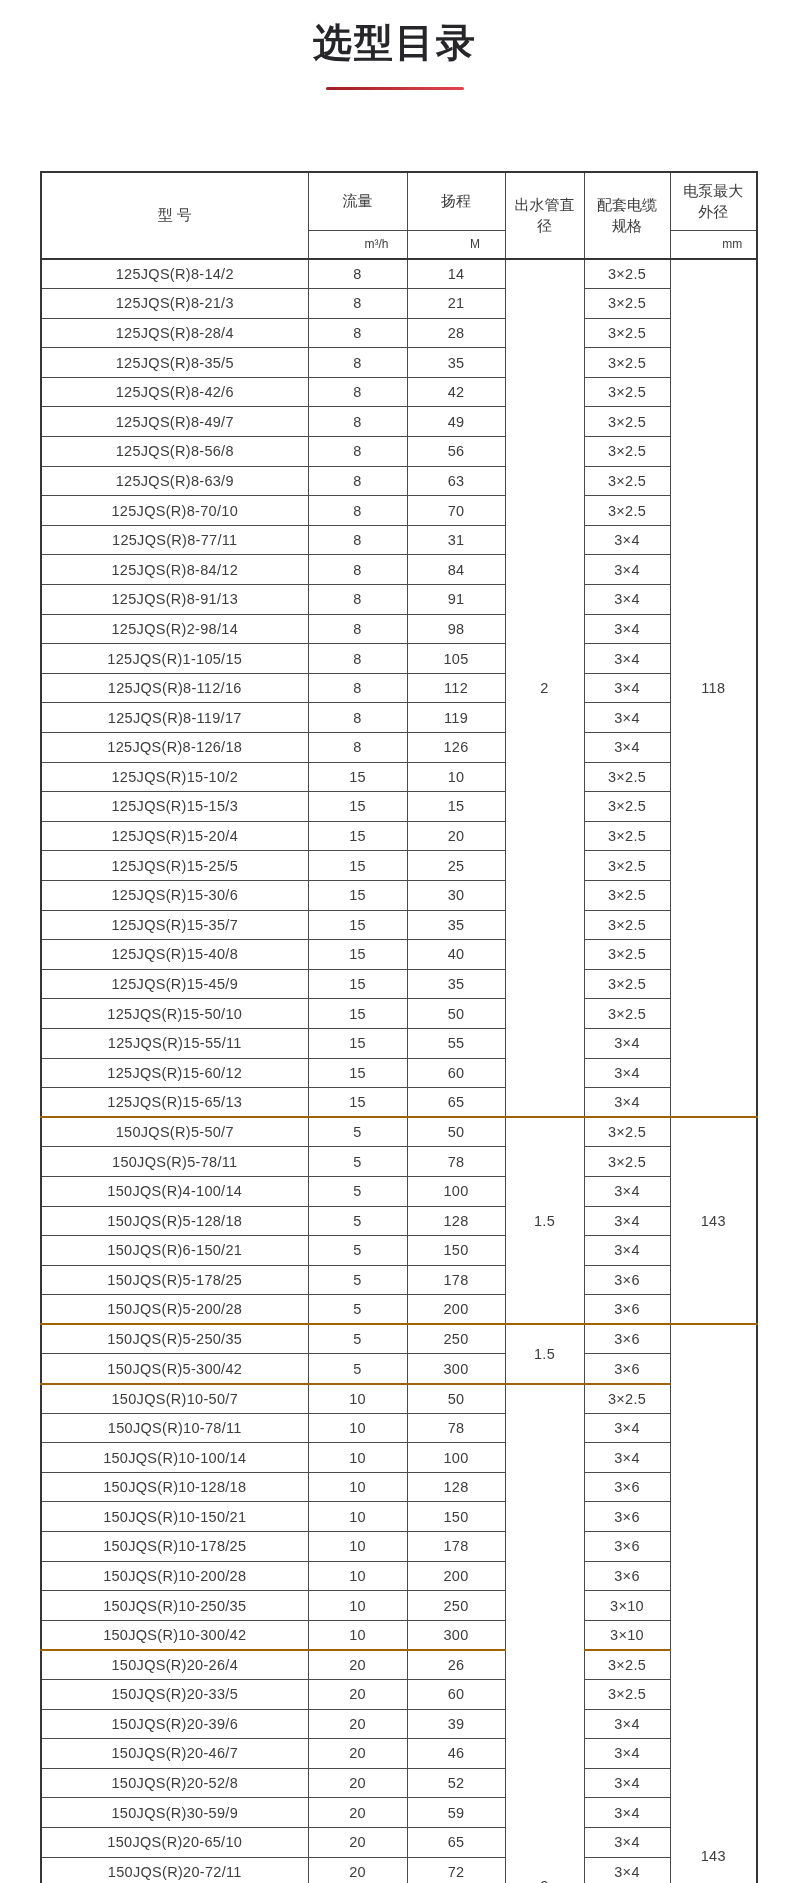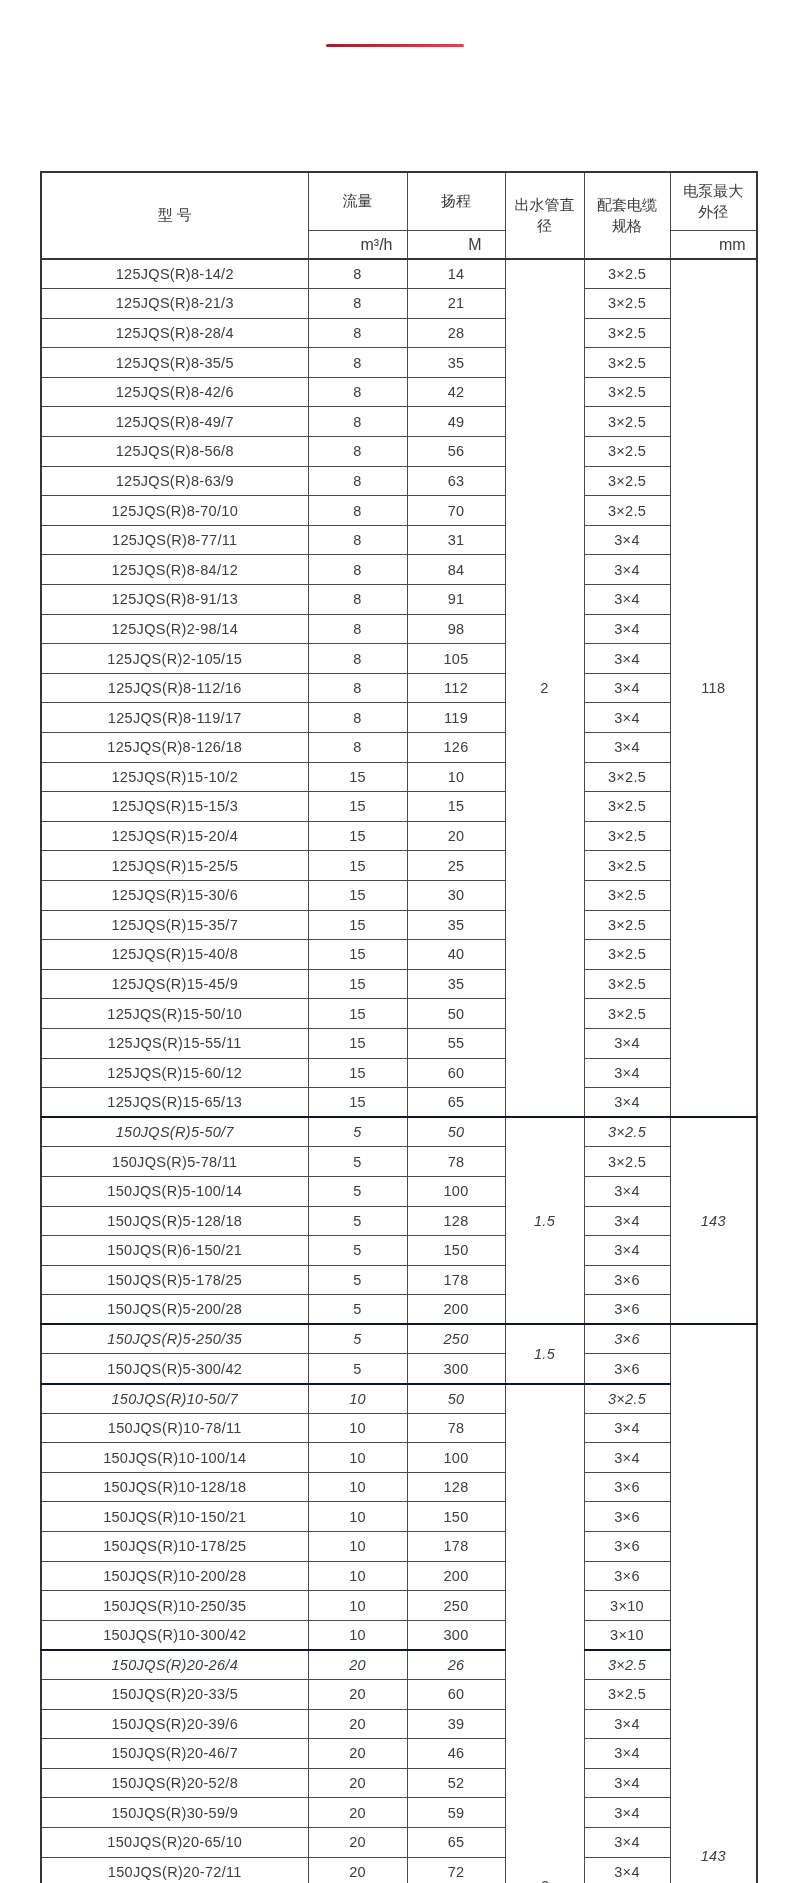--- a/index.html
+++ b/index.html
@@ -38,38 +38,39 @@
     text-align:center;
     vertical-align:middle;
     padding:0 2px;
     font-weight:400;
     overflow:visible;
   }
   
   table.catalog { border:2px solid #353535; }
   thead th { font-size:15px; white-space:pre-line; line-height:1.35; }
   thead tr.h1 th { height:57px; }
-  thead tr.h2 th { height:27px; font-size:16px;padding-left:40px; }
+  thead tr.h2 th { height:27px; font-size:12px;padding-left:40px; }
   thead tr.h2 th, thead th[rowspan] { border-bottom:2px solid #353535; }
   tbody tr { height:29.6px; }
   tbody td { font-size:14.5px; letter-spacing:0.3px; }
-  tbody tr.block-start td { border-top:2px solid #0f172a;font-style:italic; }
+  tbody tr.block-start td { border-top:2px solid #a16207; }
   td.merged { font-size:14.5px; }
   td.anchored { position:relative; }
   td.anchored .av {
     position:absolute; left:0; right:0;
     line-height:16px;
   }
   td.anchor-below .av { bottom:-8px; }   
   td.anchor-low .av { bottom:22px; }     
 </style>
 </head>
 <body>
 
 <div class="title-wrap">
+  <div class="page-title">选型目录</div>
   <div class="title-underline" style="background: linear-gradient(90deg, rgb(158, 31, 36), rgb(226, 70, 76));"></div>
 </div>
 
 <table class="catalog">
   <colgroup>
     <col style="width:267px">
       <col style="width:99px">
       <col style="width:98px">
     <col style="width:79px">
       <col style="width:86px">
@@ -168,21 +169,21 @@
         <td>91</td>
         <td>3×4</td>
       </tr>
       <tr>
         <td>125JQS(R)2-98/14</td>
         <td>8</td>
         <td>98</td>
         <td>3×4</td>
       </tr>
       <tr>
-        <td>125JQS(R)2-105/15</td>
+        <td>125JQS(R)1-105/15</td>
         <td>8</td>
         <td>105</td>
         <td>3×4</td>
       </tr>
       <tr>
         <td>125JQS(R)8-112/16</td>
         <td>8</td>
         <td>112</td>
         <td>3×4</td>
       </tr>
@@ -278,21 +279,21 @@
         <td>3×2.5</td>
         <td rowspan="7" class="merged"><span>143</span></td>
       </tr>
       <tr>
         <td>150JQS(R)5-78/11</td>
         <td>5</td>
         <td>78</td>
         <td>3×2.5</td>
       </tr>
       <tr>
-        <td>150JQS(R)5-100/14</td>
+        <td>150JQS(R)4-100/14</td>
         <td>5</td>
         <td>100</td>
         <td>3×4</td>
       </tr>
       <tr>
         <td>150JQS(R)5-128/18</td>
         <td>5</td>
         <td>128</td>
         <td>3×4</td>
       </tr>

